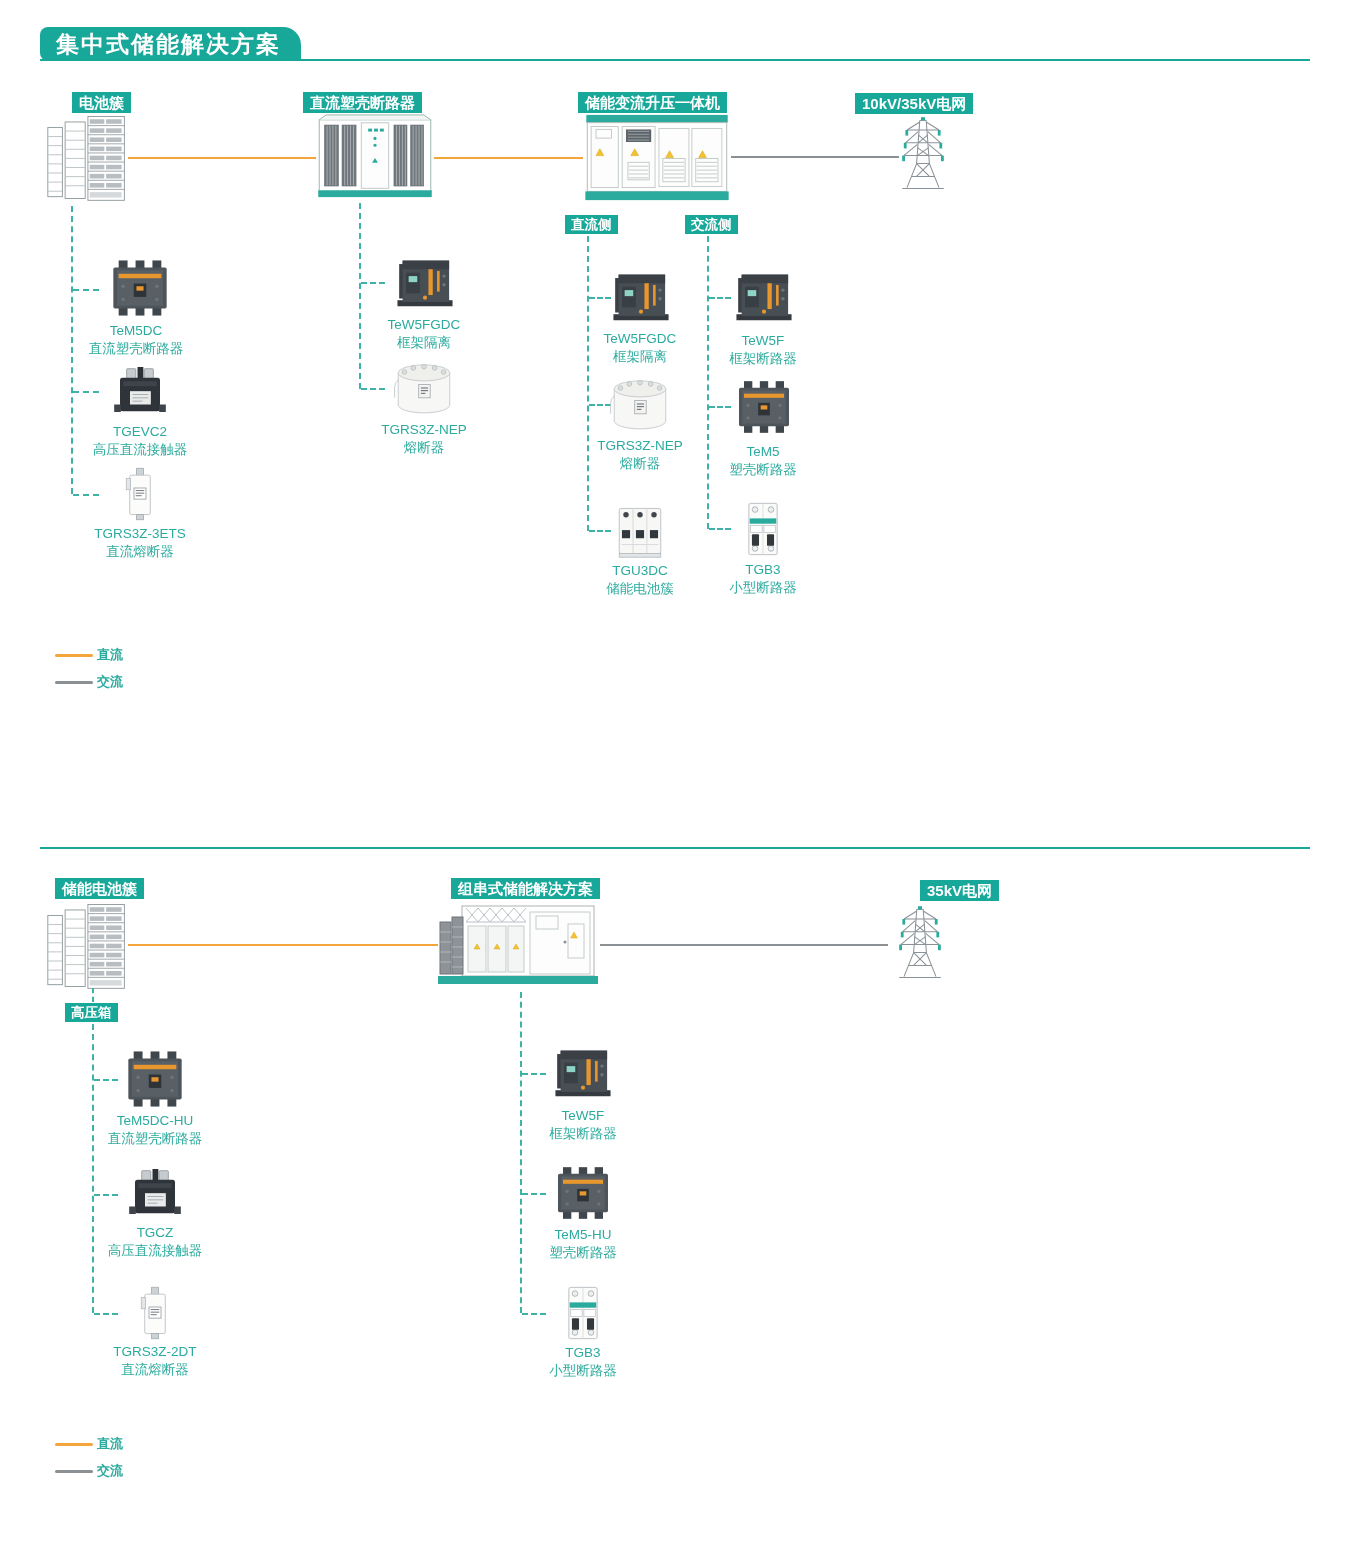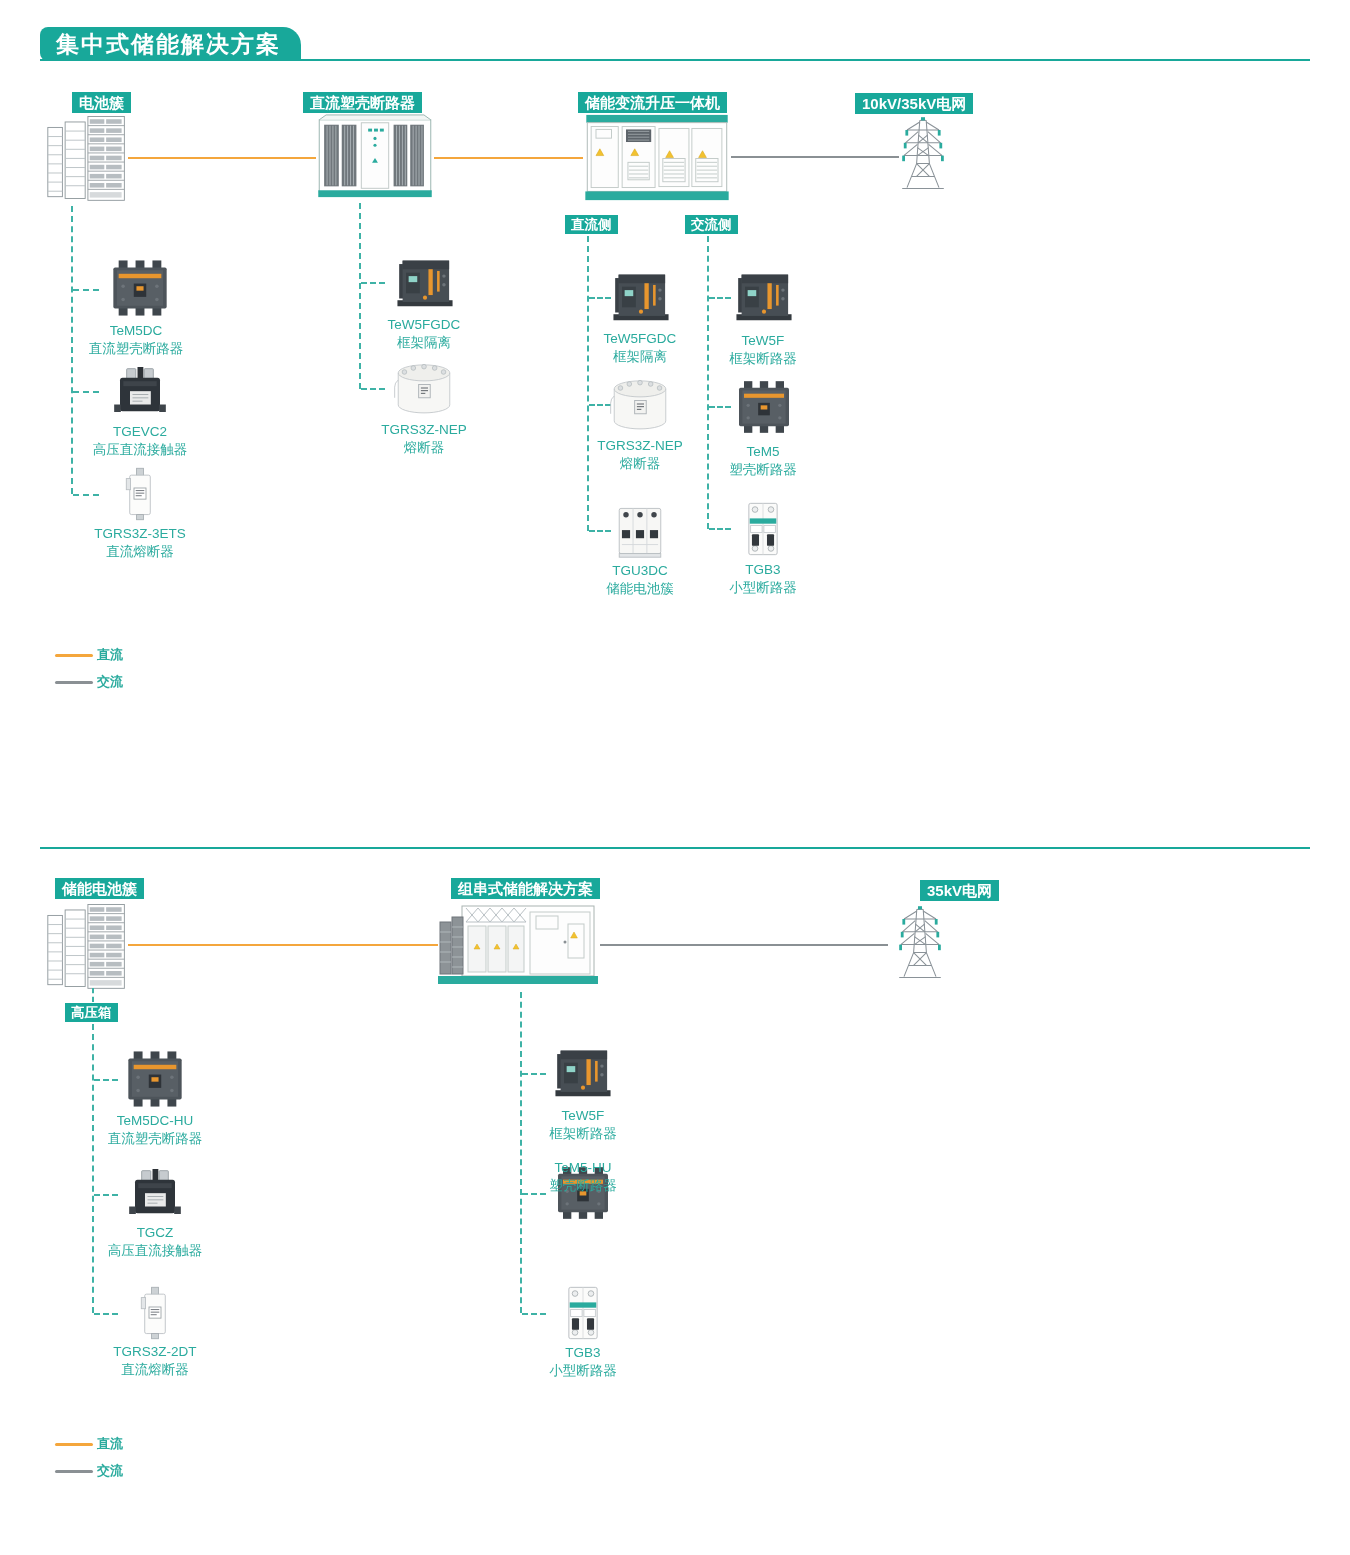--- a/index.html
+++ b/index.html
@@ -481,21 +481,21 @@
 <svg class="dev" style="left:552px;top:1044px;width:62px;height:58px">
       <use href="#sym-acb"></use>
     </svg>
 <div class="cap" style="left:513px;top:1107px">
   <div>TeW5F</div>
   <div>框架断路器</div>
 </div>
 <svg class="dev" style="left:553px;top:1163px;width:60px;height:60px">
       <use href="#sym-mccb"></use>
     </svg>
-<div class="cap" style="left:513px;top:1159px">
+<div class="cap" style="left:513px;top:1226px">
   <div>TeM5-HU</div>
   <div>塑壳断路器</div>
 </div>
 <svg class="dev" style="left:560px;top:1284px;width:46px;height:58px">
       <use href="#sym-mcb"></use>
     </svg>
 <div class="cap" style="left:513px;top:1344px">
   <div>TGB3</div>
   <div>小型断路器</div>
 </div>

